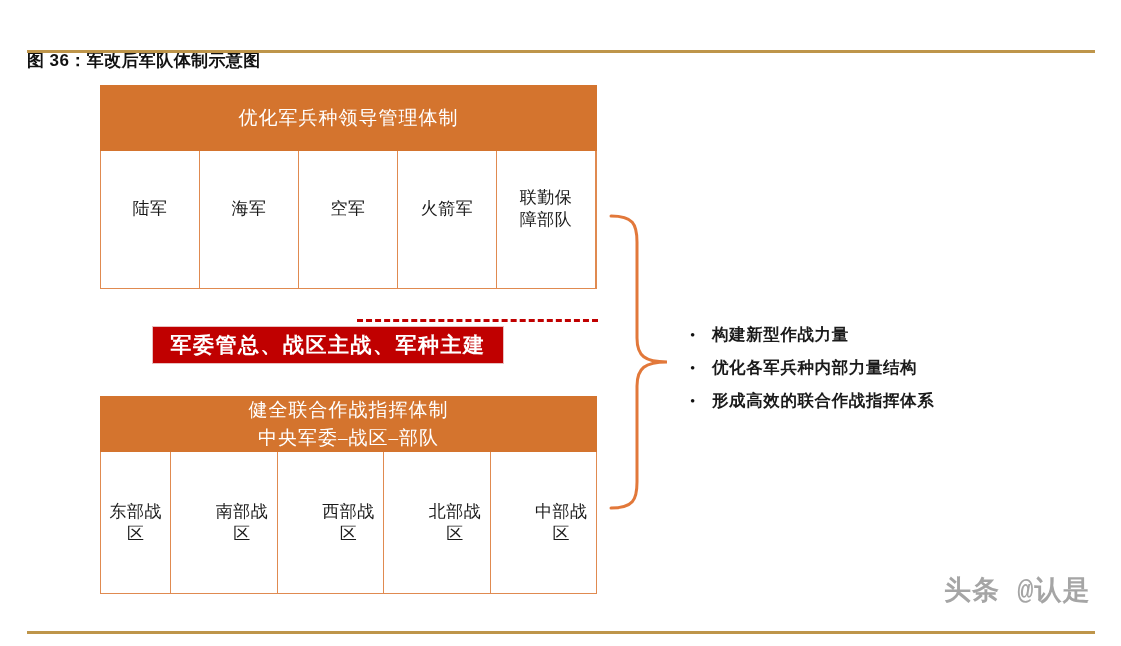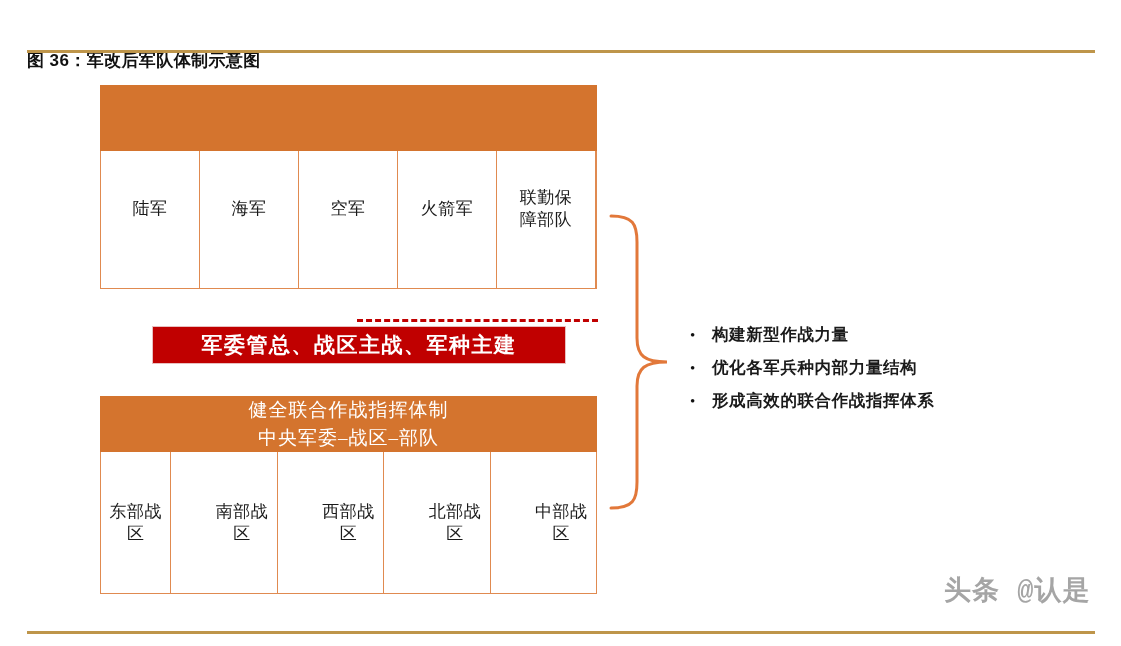--- a/index.html
+++ b/index.html
@@ -129,21 +129,21 @@
     font-size: 14px;
     letter-spacing: 0.5px;
     white-space: nowrap;
   }
 
   
   #red-banner {
     position: absolute;
     left: 152px;
     top: 326px;
-    width: 414px;
+    width: 352px;
     height: 38px;
     background: #c00000;
     border: 1px solid #e8c0c0;
     box-sizing: border-box;
     display: flex;
     align-items: center;
     justify-content: center;
     color: #ffffff;
     font-size: 21px;
     font-weight: bold;
@@ -208,20 +208,21 @@
   }
 </style>
 </head>
 <body>
 
 <div class="fig-title">图 36：军改后军队体制示意图</div>
 <div class="rule-top"></div>
 
 <div class="block" id="upper-block">
   <div class="band" id="upper-band">
+    <span class="line">优化军兵种领导管理体制</span>
   </div>
   <div class="grid" id="upper-grid">
     <div class="cell">
       <span class="ctext">陆军</span>
     </div>
     <div class="cell">
       <span class="ctext">海军</span>
     </div>
     <div class="cell">
       <span class="ctext">空军</span>

